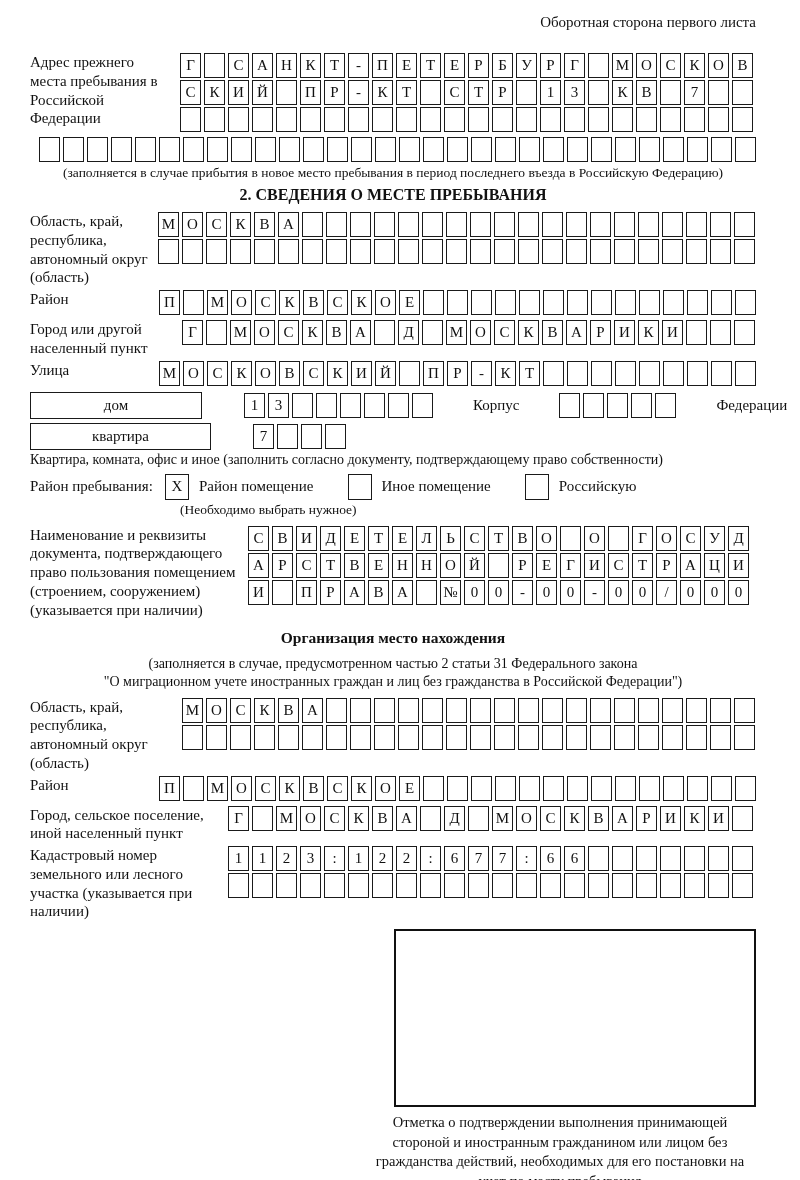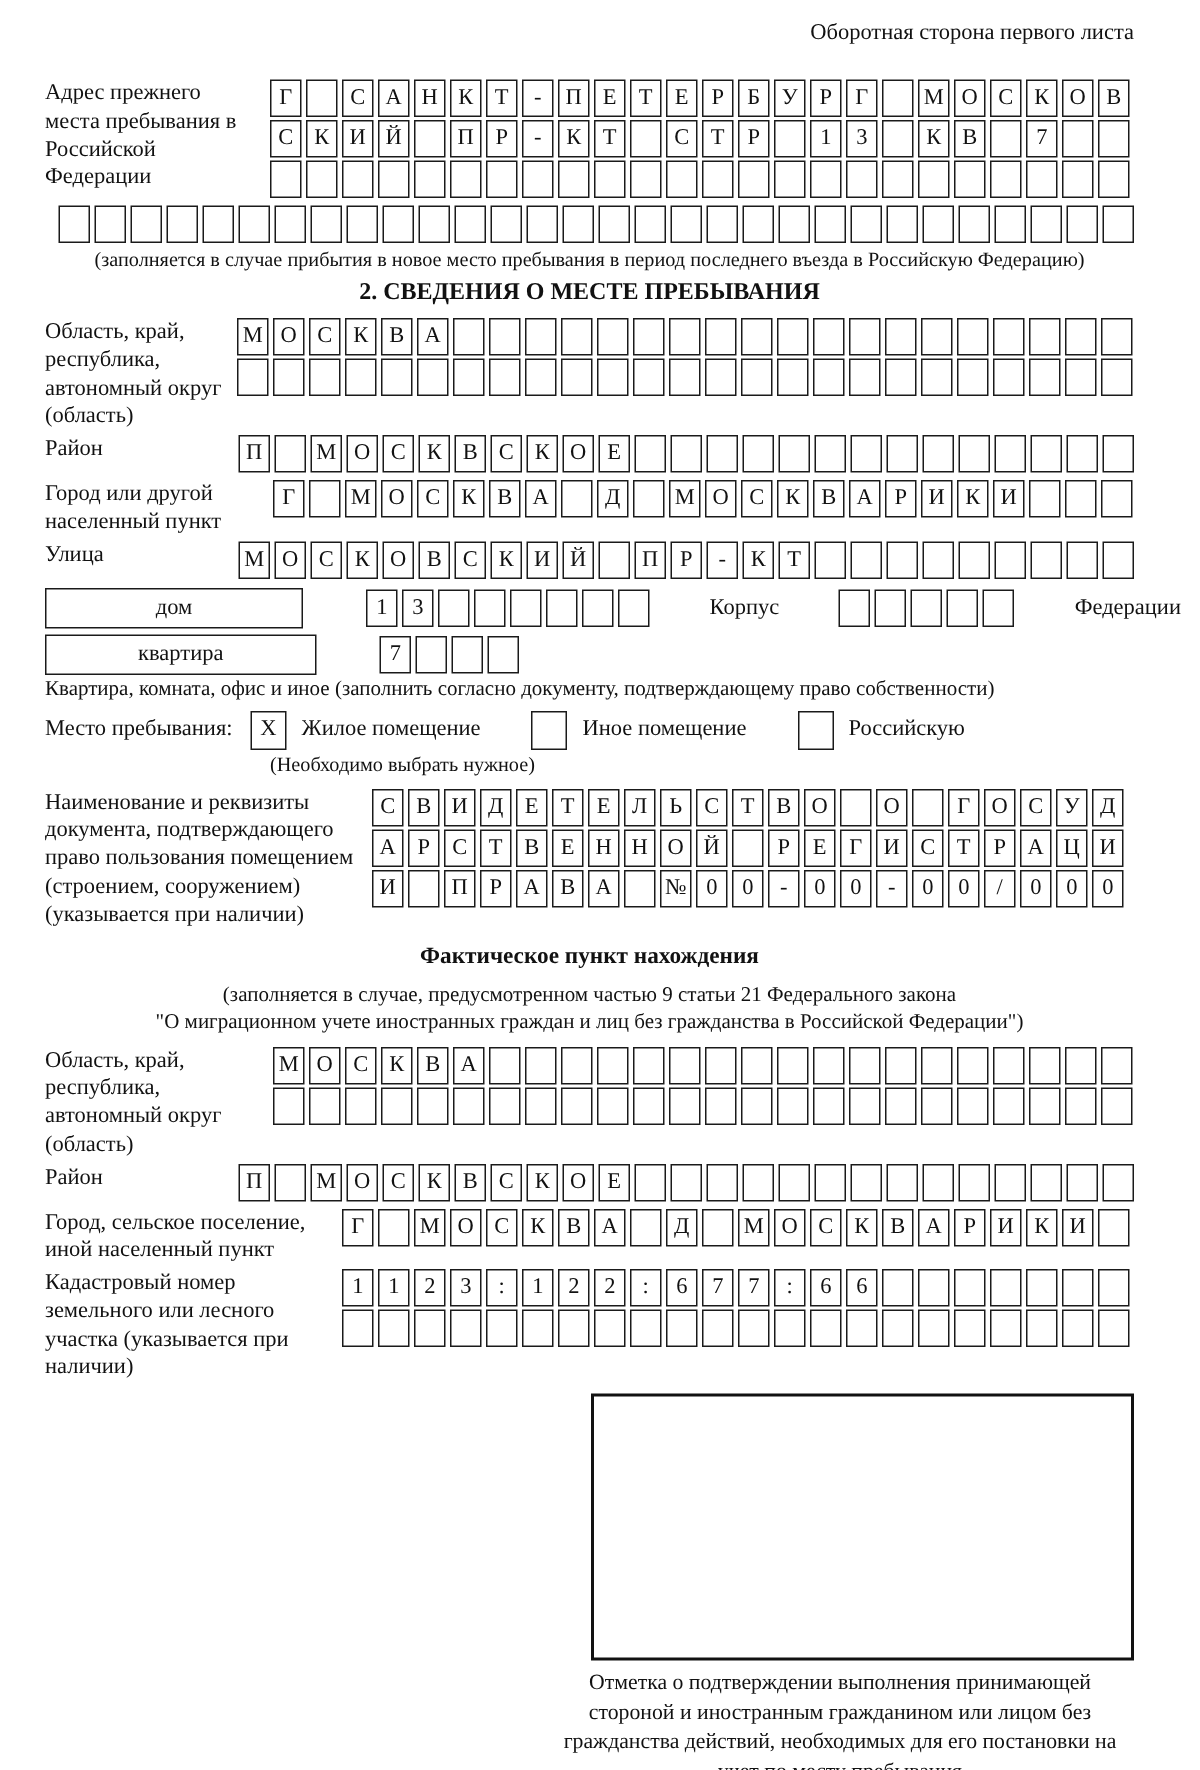--- a/index.html
+++ b/index.html
@@ -385,23 +385,23 @@
     <div class="inline-cells">
         <div class="cell">7</div>
         <div class="cell"></div>
         <div class="cell"></div>
         <div class="cell"></div>
       </div>
   </div>
   <div class="note-line">Квартира, комната, офис и иное (заполнить согласно документу, подтверждающему право собственности)</div>
 
   <div class="mesto-row">
-    <span class="mesto-label">Место пребывания:</span>
+    <span class="mesto-label">Район пребывания:</span>
     <span class="checkbox">X</span>
-    <span class="opt-label">Жилое помещение</span>
+    <span class="opt-label">Район помещение</span>
     <span class="checkbox"></span>
     <span class="opt-label">Иное помещение</span>
     <span class="checkbox"></span>
     <span class="opt-label">Российскую</span>
   </div>
   <div class="mesto-note">(Необходимо выбрать нужное)</div>
 
   <div class="field">
     <div class="flabel" style="max-width:218px;">Наименование и реквизиты документа, подтверждающего право пользования помещением (строением, сооружением) (указывается при наличии)</div>
     <div class="rows">
@@ -470,23 +470,23 @@
           <div class="cell">0</div>
           <div class="cell">0</div>
           <div class="cell">/</div>
           <div class="cell">0</div>
           <div class="cell">0</div>
           <div class="cell">0</div>
         </div>
     </div>
   </div>
 
-  <div class="sub-title">Фактическое пункт нахождения</div>
+  <div class="sub-title">Организация место нахождения</div>
   <div class="center-note-wrap">
-    <div class="center-note">(заполняется в случае, предусмотренном частью 9 статьи 21 Федерального закона</div>
+    <div class="center-note">(заполняется в случае, предусмотренном частью 2 статьи 31 Федерального закона</div>
     <div class="center-note">"О миграционном учете иностранных граждан и лиц без гражданства в Российской Федерации")</div>
   </div>
 
   <div class="field">
     <div class="flabel" style="max-width:152px;">Область, край, республика, автономный округ (область)</div>
     <div class="rows">
       <div class="boxrow">
           <div class="cell">М</div>
           <div class="cell">О</div>
           <div class="cell">С</div>

